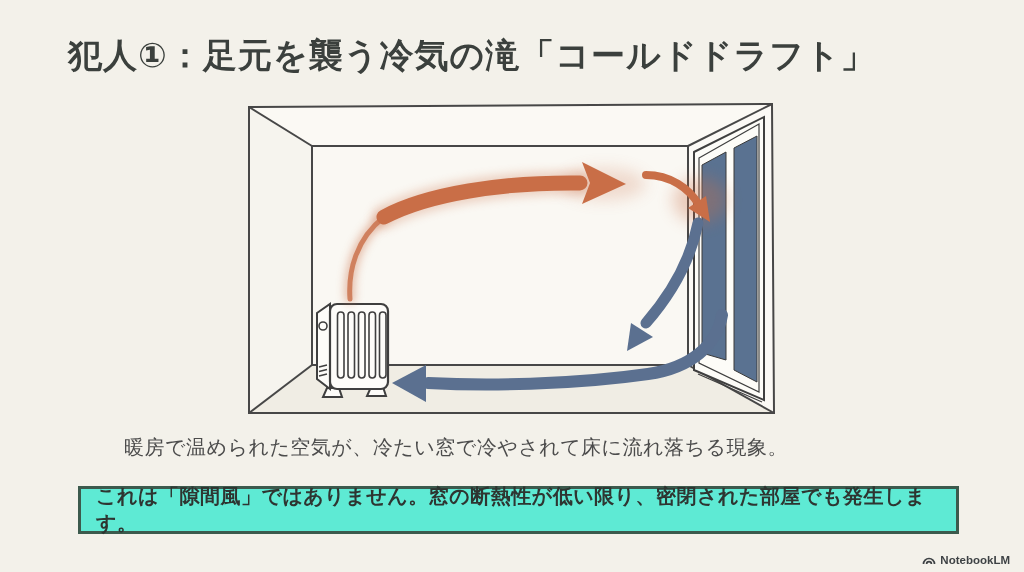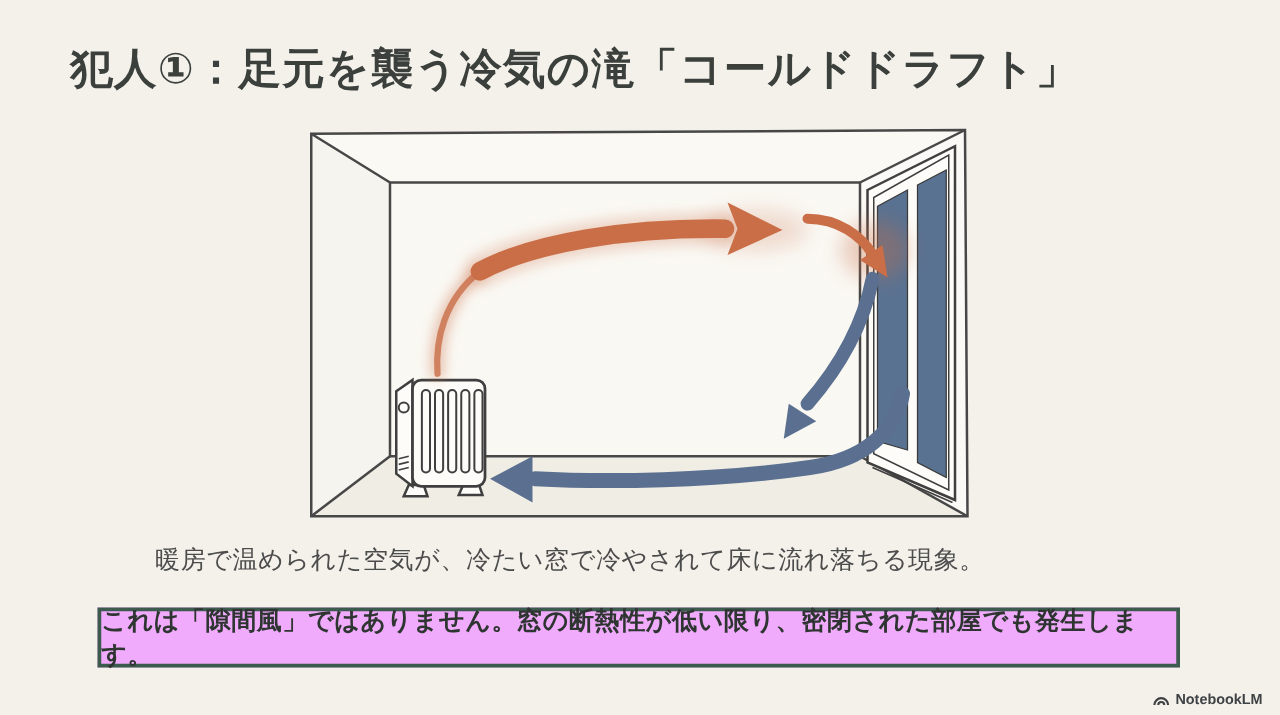--- a/index.html
+++ b/index.html
@@ -2,33 +2,33 @@
 <html><head>
 <meta charset="utf-8">
 <style>
   html,body{margin:0;padding:0;}
   .slide{
     position:relative; width:1024px; height:572px; overflow:hidden;
     background:#f3f1ea;
     font-family:"Liberation Sans","DejaVu Sans",sans-serif;
   }
   .title{
-    position:absolute; top:36px; left:4px; width:912px;
+    position:absolute; top:36px; left:16px; width:912px;
     text-align:center; font-size:34px; font-weight:bold;
     letter-spacing:1px; line-height:1.15;
   }
   .diagram{ position:absolute; left:232px; top:96px; width:560px; height:330px; }
   .caption{
     position:absolute; top:434px; left:0; width:912px;
     text-align:center; font-size:20px; letter-spacing:0.5px;
   }
   .callout{
     position:absolute; left:78px; top:486px; width:860px; height:42px;
-    border:3px solid #3c5a4d; background:#f0abfc;
-    display:flex; align-items:center; justify-content:flex-end;
+    border:3px solid #3c5a4d; background:#5eead4;
+    display:flex; align-items:center; justify-content:flex-end;padding-left:15px;
   }
   .callout-text{ font-size:20px; font-weight:bold; letter-spacing:0.5px; }
   .footer{
     position:absolute; right:14px; bottom:6px;
     display:flex; align-items:center; gap:4px;
     font-size:11.5px; font-weight:bold;
   }
   .footer svg{ display:block; }
 </style>
 </head>

